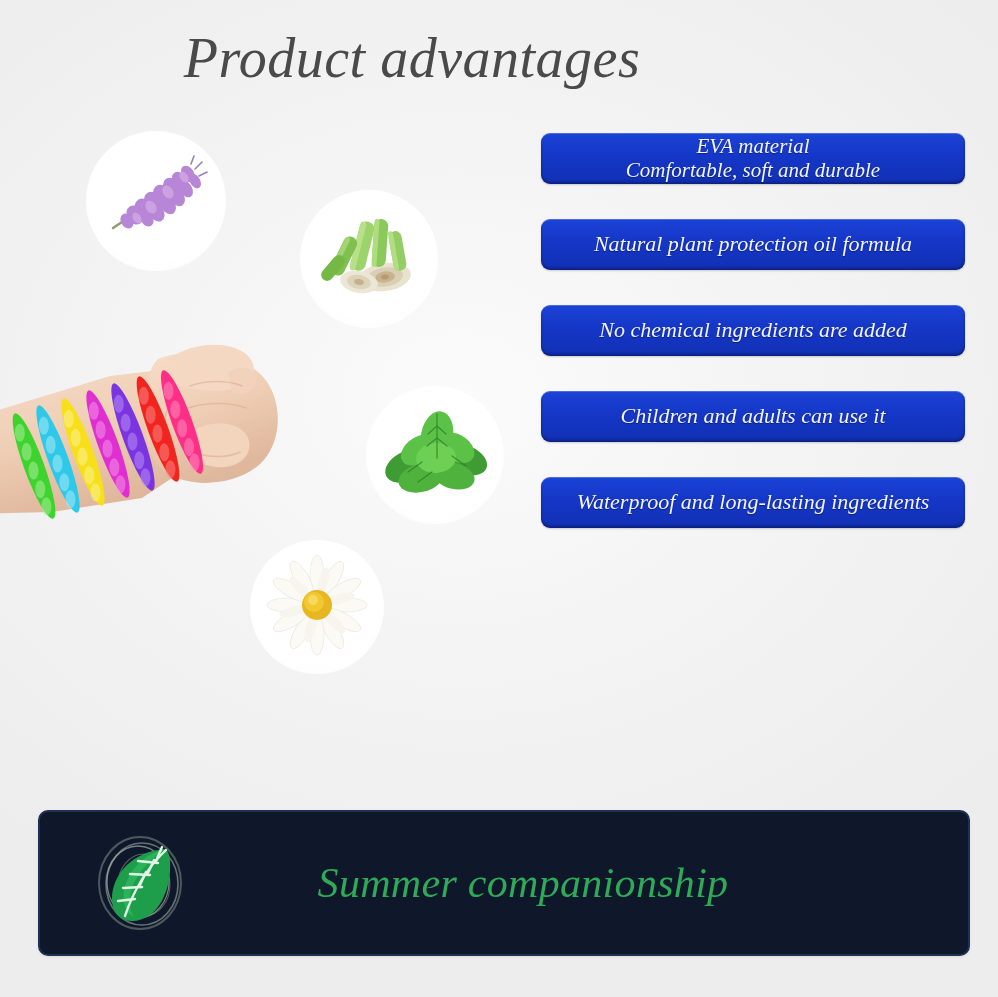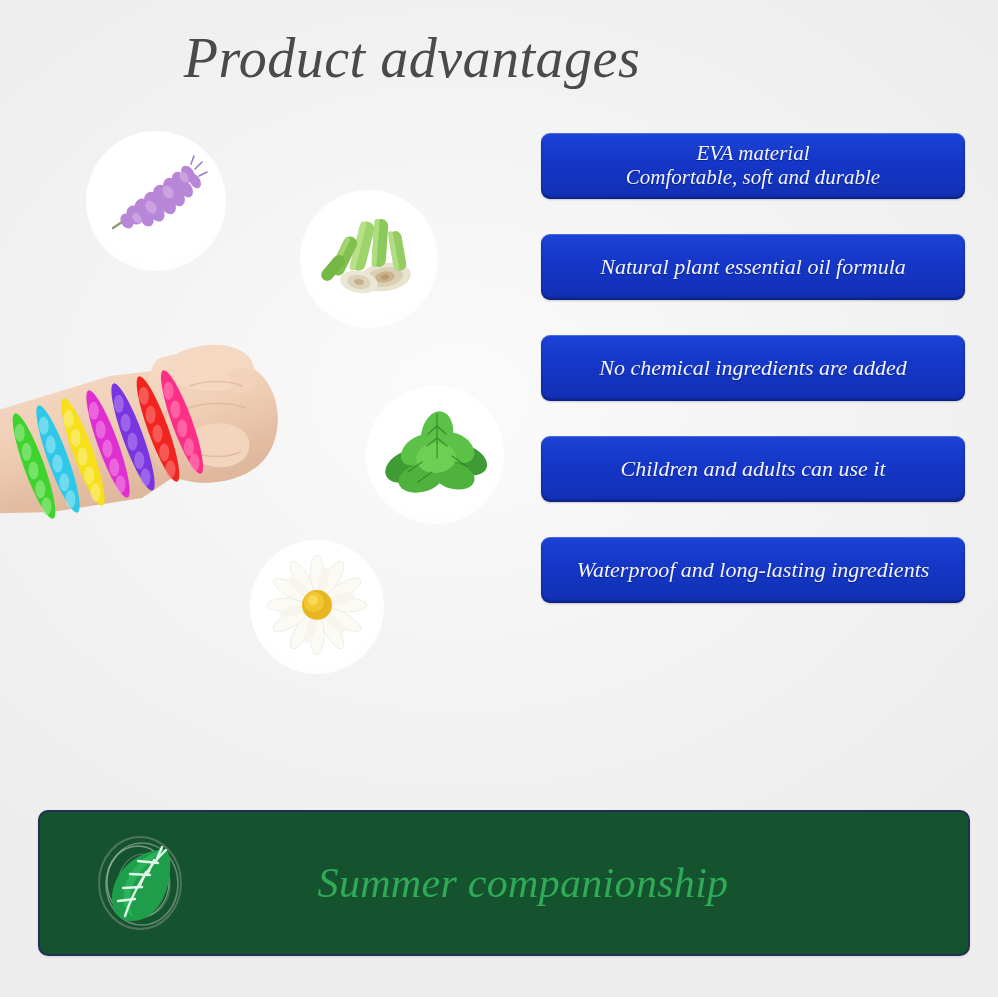--- a/index.html
+++ b/index.html
@@ -60,21 +60,21 @@
 
   
   .features {
     position:absolute;
     left:541px; top:133px;
     width:424px;
   }
   .feature-box {
     position:relative;
     width:424px;
-    height:66px;
+    height:51px;
     margin-bottom:35px;
     border-radius:9px;
     background:linear-gradient(180deg,#1b43d6 0%, #1537c8 42%, #1130b4 100%);
     box-shadow:
       inset 0 1px 0 rgba(255,255,255,0.22),
       inset 0 -2px 3px rgba(0,0,20,0.35),
       0 1px 2px rgba(0,0,0,0.18);
     display:flex;
     align-items:center;
     justify-content:center;
@@ -92,21 +92,21 @@
     text-shadow:0 1px 1px rgba(0,0,40,0.45);
     white-space:pre-line;
   }
   .feature-box.two-line .feature-text { font-size:21px; line-height:1.14; }
 
   
   .summer-banner {
     position:absolute;
     left:38px; top:810px;
     width:932px; height:146px;
-    background:#14532d;
+    background:#0f172a;
     border:2px solid #1f3152;
     border-radius:10px;
     display:flex;
     align-items:center;
     box-shadow:0 1px 3px rgba(0,0,0,0.08);
   }
   .leaf-logo {
     margin-left:52px;
     width:96px; height:104px;
     flex:0 0 auto;
@@ -367,21 +367,21 @@
 </div>
 
 <div class="features">
 
   <div class="feature-box two-line">
     <span class="feature-text">EVA material
 Comfortable, soft and durable</span>
   </div>
 
   <div class="feature-box">
-    <span class="feature-text">Natural plant essential oil formula</span>
+    <span class="feature-text">Natural plant protection oil formula</span>
   </div>
 
   <div class="feature-box">
     <span class="feature-text">No chemical ingredients are added</span>
   </div>
 
   <div class="feature-box">
     <span class="feature-text">Children and adults can use it</span>
   </div>
 

